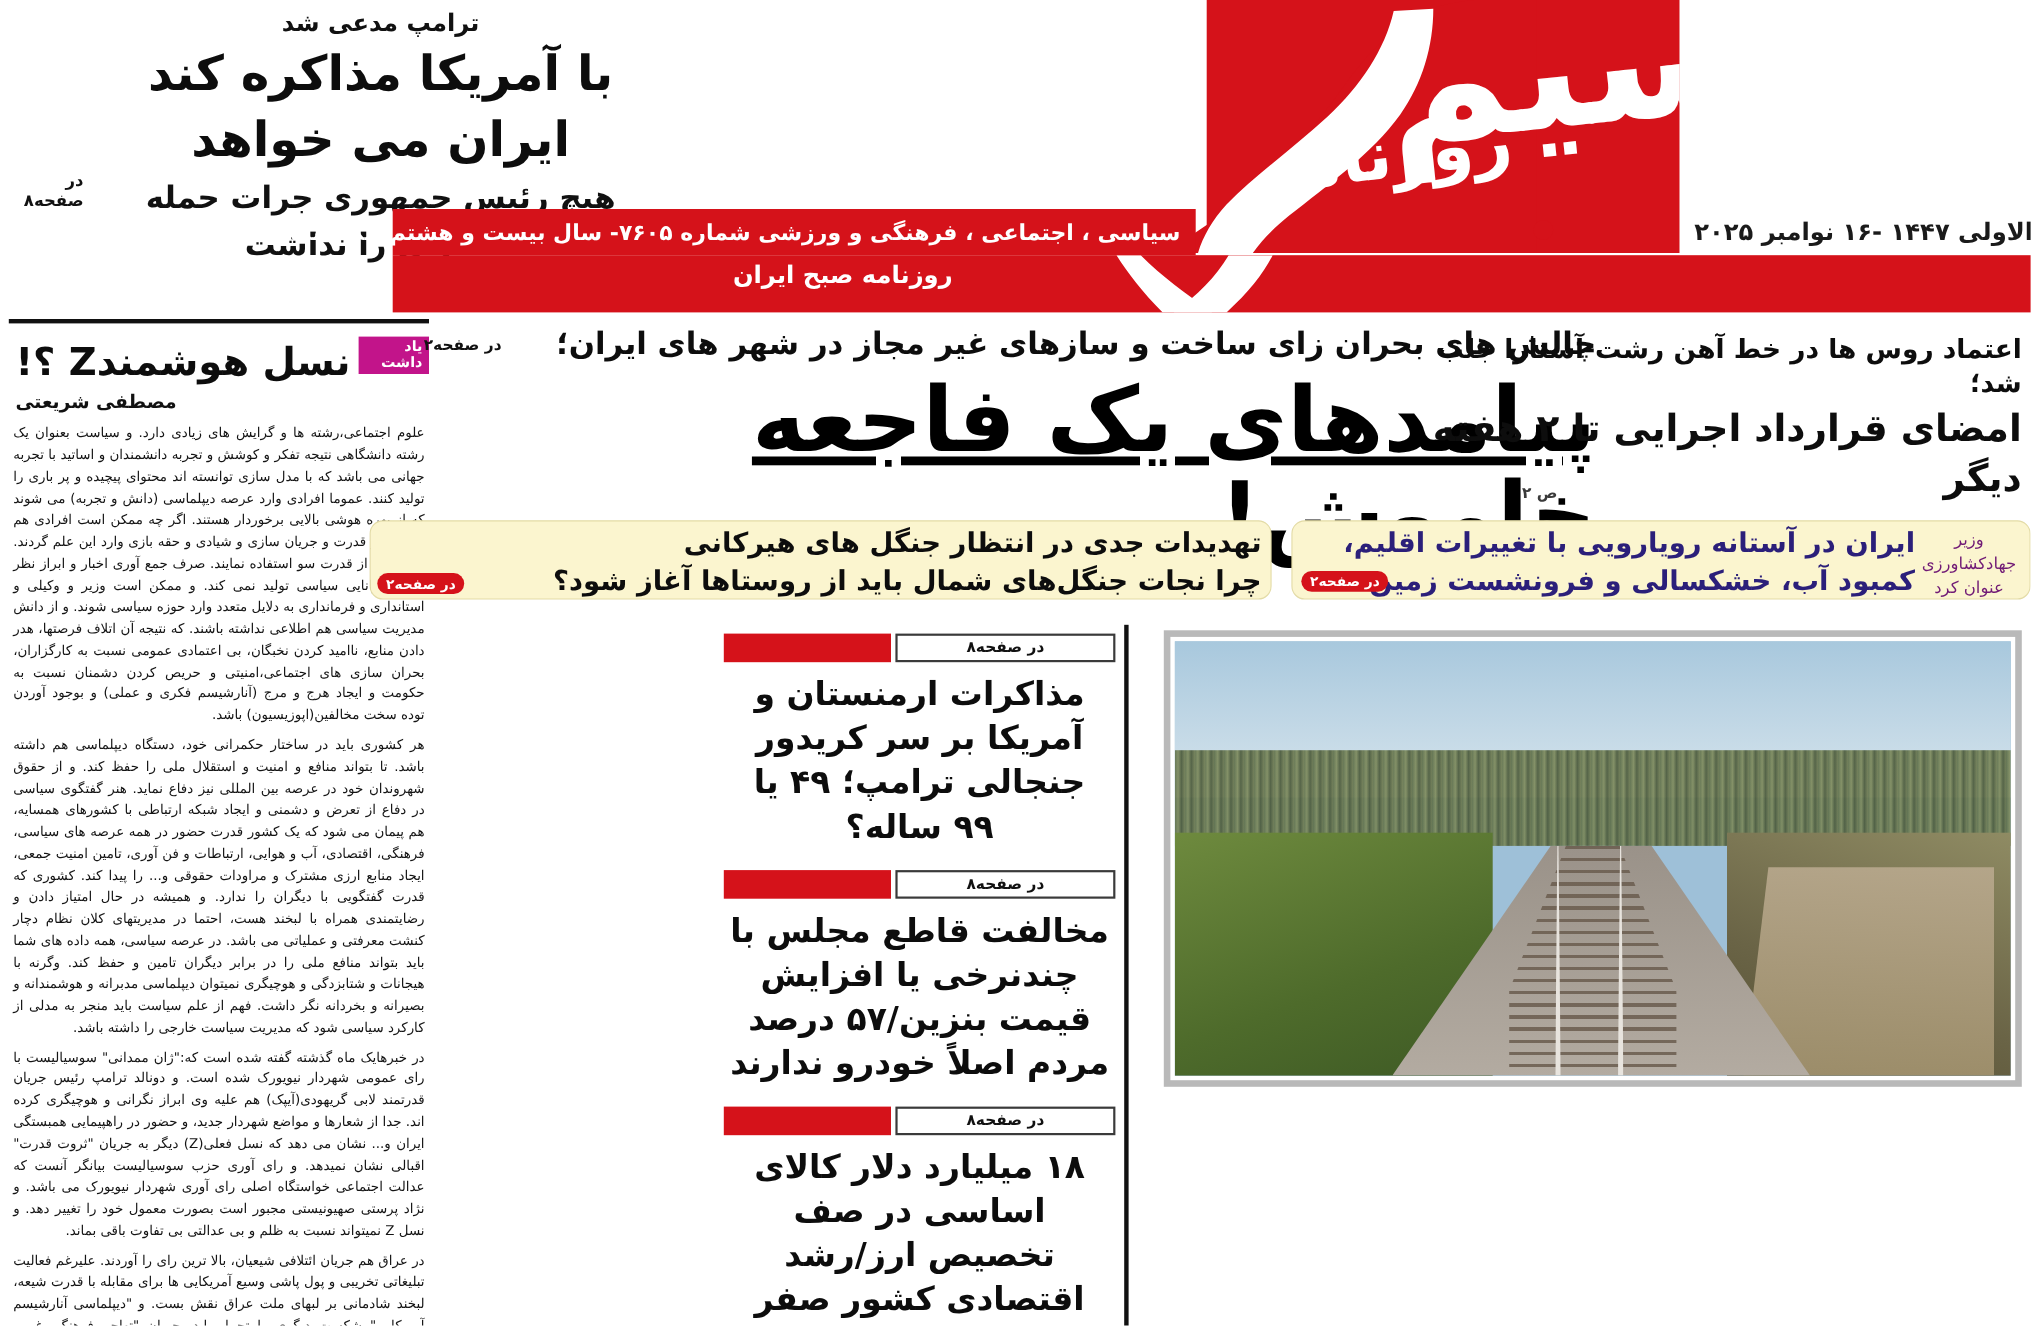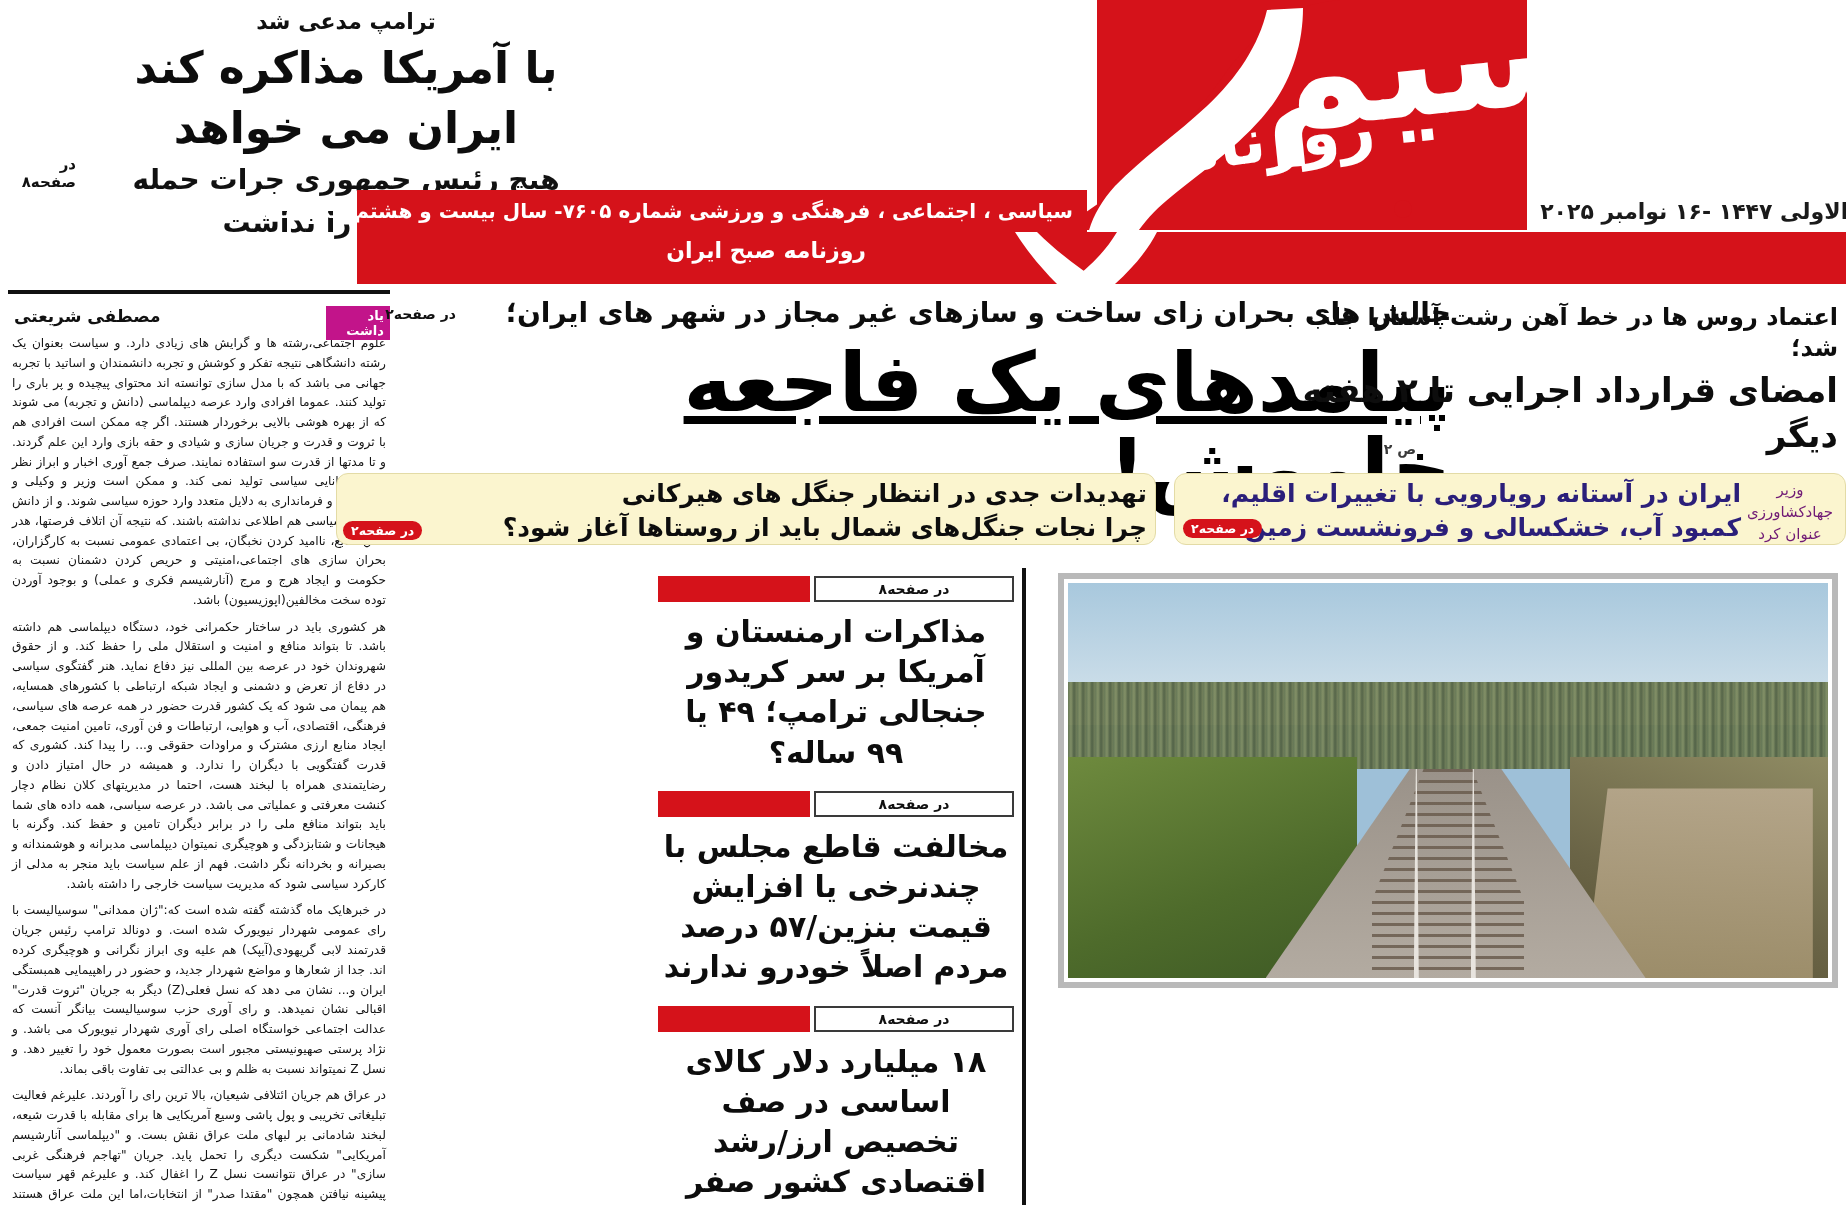--- a/index.html
+++ b/index.html
@@ -255,20 +255,21 @@
         <path d="M120,0 C108,20 92,36 70,52 L118,52 C138,34 152,16 160,0 Z" fill="#ffffff"></path>
       </svg>
     </div>
     <div class="slogan-text">روزنامه صبح ایران</div>
   </div>
 
   <div class="body-area">
 
     <div class="opinion-col">
       <div class="opinion-tag">یاد داشت</div>
+      <div class="opinion-title">نسل هوشمندZ ؟!</div>
       <div class="opinion-author">مصطفی شریعتی</div>
       <div class="opinion-body">
         <p>علوم اجتماعی،رشته ها و گرایش های زیادی دارد. و سیاست بعنوان یک رشته دانشگاهی نتیجه تفکر و کوشش و تجربه دانشمندان و اساتید با تجربه جهانی می باشد که با مدل سازی توانسته اند محتوای پیچیده و پر باری را تولید کنند. عموما افرادی وارد عرصه دیپلماسی (دانش و تجربه) می شوند که از بهره هوشی بالایی برخوردار هستند. اگر چه ممکن است افرادی هم با ثروت و قدرت و جریان سازی و شیادی و حقه بازی وارد این علم گردند. و تا مدتها از قدرت سو استفاده نمایند. صرف جمع آوری اخبار و ابراز نظر کردن، توانایی سیاسی تولید نمی کند. و ممکن است وزیر و وکیلی و استانداری و فرمانداری به دلایل متعدد وارد حوزه سیاسی شوند. و از دانش مدیریت سیاسی هم اطلاعی نداشته باشند. که نتیجه آن اتلاف فرصتها، هدر دادن منابع، ناامید کردن نخبگان، بی اعتمادی عمومی نسبت به کارگزاران، بحران سازی های اجتماعی،امنیتی و حریص کردن دشمنان نسبت به حکومت و ایجاد هرج و مرج (آنارشیسم فکری و عملی) و بوجود آوردن توده سخت مخالفین(اپوزیسیون) باشد.</p>
         <p>هر کشوری باید در ساختار حکمرانی خود، دستگاه دیپلماسی هم داشته باشد. تا بتواند منافع و امنیت و استقلال ملی را حفظ کند. و از حقوق شهروندان خود در عرصه بین المللی نیز دفاع نماید. هنر گفتگوی سیاسی در دفاع از تعرض و دشمنی و ایجاد شبکه ارتباطی با کشورهای همسایه، هم پیمان می شود که یک کشور قدرت حضور در همه عرصه های سیاسی، فرهنگی، اقتصادی، آب و هوایی، ارتباطات و فن آوری، تامین امنیت جمعی، ایجاد منابع ارزی مشترک و مراودات حقوقی و... را پیدا کند. کشوری که قدرت گفتگویی با دیگران را ندارد. و همیشه در حال امتیاز دادن و رضایتمندی همراه با لبخند هست، احتما در مدیریتهای کلان نظام دچار کنشت معرفتی و عملیاتی می باشد. در عرصه سیاسی، همه داده های شما باید بتواند منافع ملی را در برابر دیگران تامین و حفظ کند. وگرنه با هیجانات و شتابزدگی و هوچیگری نمیتوان دیپلماسی مدبرانه و هوشمندانه و بصیرانه و بخردانه نگر داشت. فهم از علم سیاست باید منجر به مدلی از کارکرد سیاسی شود که مدیریت سیاست خارجی را داشته باشد.</p>
         <p>در خبرهایک ماه گذشته گفته شده است که:"ژان ممدانی" سوسیالیست با رای عمومی شهردار نیویورک شده است. و دونالد ترامپ رئیس جریان قدرتمند لابی گریهودی(آیپک) هم علیه وی ابراز نگرانی و هوچیگری کرده اند. جدا از شعارها و مواضع شهردار جدید، و حضور در راهپیمایی همبستگی ایران و... نشان می دهد که نسل فعلی(Z) دیگر به جریان "ثروت قدرت" اقبالی نشان نمیدهد. و رای آوری حزب سوسیالیست بیانگر آنست که عدالت اجتماعی خواستگاه اصلی رای آوری شهردار نیویورک می باشد. و نژاد پرستی صهیونیستی مجبور است بصورت معمول خود را تغییر دهد. و نسل Z نمیتواند نسبت به ظلم و بی عدالتی بی تفاوت باقی بماند.</p>
         <p>در عراق هم جریان ائتلافی شیعیان، بالا ترین رای را آوردند. علیرغم فعالیت تبلیغاتی تخریبی و پول پاشی وسیع آمریکایی ها برای مقابله با قدرت شیعه، لبخند شادمانی بر لبهای ملت عراق نقش بست. و "دیپلماسی آنارشیسم آمریکایی" شکست دیگری را تحمل پاید. جریان "تهاجم فرهنگی غربی سازی" در عراق نتوانست نسل Z را اغفال کند. و علیرغم قهر سیاست پیشینه نیافتن همچون "مقتدا صدر" از انتخابات،اما این ملت عراق هستند که بر سرنوشت خود مسلط شدند. و باید با دولت یکپارچه ملی و مقتدر بتوانند آمریکای ها را از عراق بیرون کنند. و فصل جدیدی از دیپلماسی با انگیزه را در روابط بین المللی و کشورهای همسایه ایجاد کنند.</p>
 
       </div>
     </div>
 

